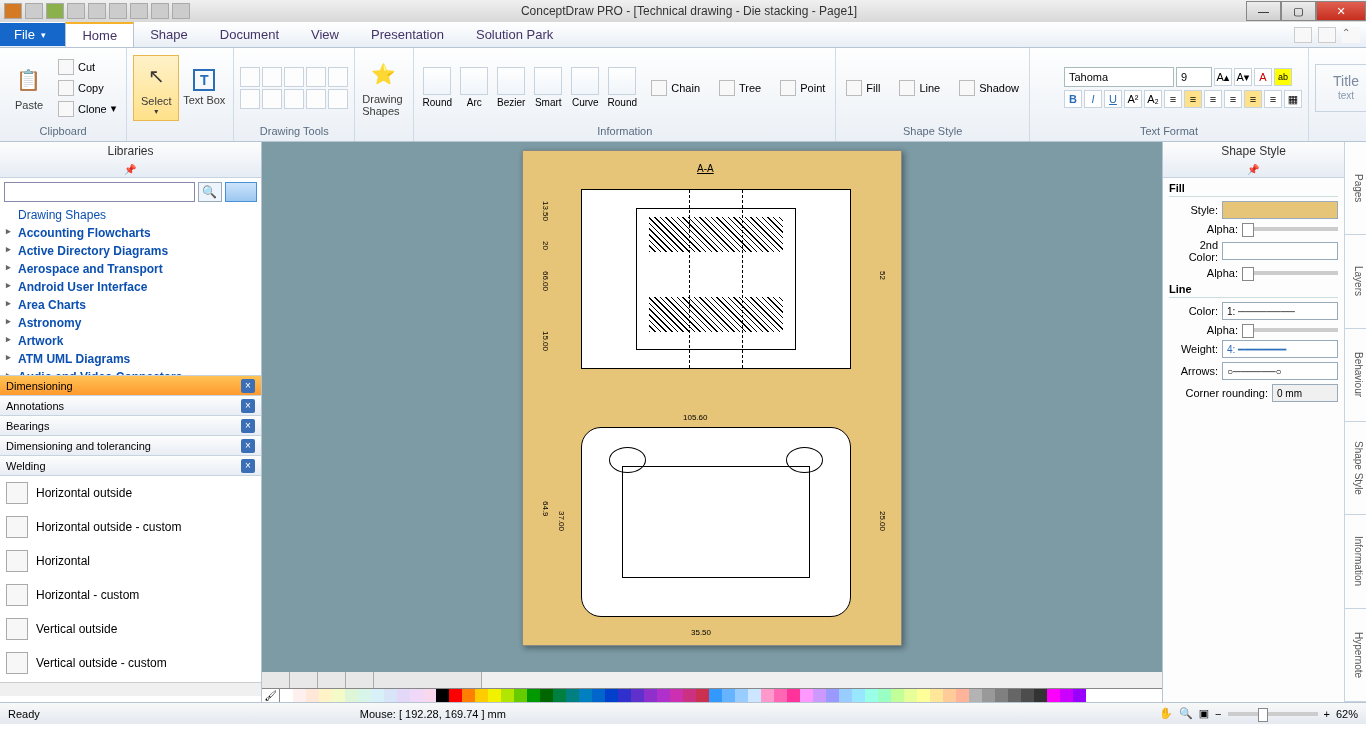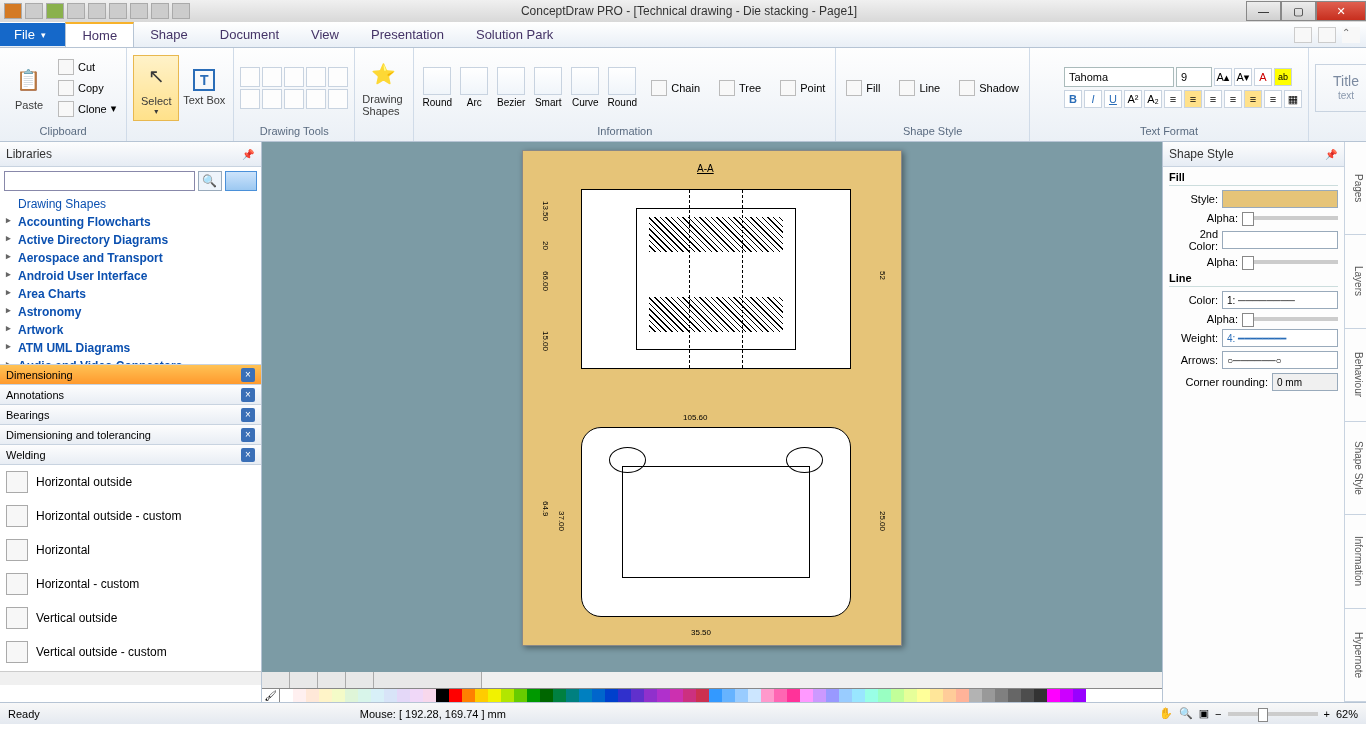--- a/index.html
+++ b/index.html
@@ -47,21 +47,21 @@
 .textfmt .row .fi { width: 18px; height: 18px; border: 1px solid #c8d3e0; display: flex; align-items: center; justify-content: center; font-size: 11px; background: #fff; }
 .fontbox { width: 110px; height: 20px; border: 1px solid #abb; background: #fff; padding: 0 4px; font-size: 11px; }
 .sizebox { width: 36px; height: 20px; border: 1px solid #abb; background: #fff; padding: 0 4px; font-size: 11px; }
 .presets { display: flex; gap: 4px; }
 .presets .pb { width: 62px; height: 48px; border: 1px solid #c8d3e0; display: flex; flex-direction: column; align-items: center; justify-content: center; font-size: 10px; color: #8998ad; line-height: 1.2; }
 .presets .pb .t { font-size: 14px; color: #7b8aa0; }
 
 
 .main { display: flex; height: 560px; }
 .leftpanel { width: 262px; border-right: 1px solid #b6c4d4; display: flex; flex-direction: column; background: #fff; }
-.panelhdr { height: 25px; background: linear-gradient(#fdfdfd,#e6ecf4); border-bottom: 1px solid #c8d3e0; padding: 2px 6px; font-size: 12px; color: #333; display: flex; align-items: center; justify-content: space-between; }
+.panelhdr { height: 36px; background: linear-gradient(#fdfdfd,#e6ecf4); border-bottom: 1px solid #c8d3e0; padding: 2px 6px; font-size: 12px; color: #333; display: flex; align-items: center; justify-content: space-between; flex-direction: column; }
 .panelhdr .pin { font-size: 10px; color: #666; }
 .searchrow { display: flex; padding: 4px; gap: 3px; }
 .searchrow input { flex: 1; border: 1px solid #88a; height: 20px; padding: 0 4px; }
 .searchrow .sbtn { width: 24px; height: 20px; border: 1px solid #9ab; display: flex; align-items: center; justify-content: center; background: #eef4fb; }
 .searchrow .vbtn { width: 32px; height: 20px; border: 1px solid #4a90d9; background: linear-gradient(#cce3fb,#9cc8f1); }
 .liblist { flex: 0 0 170px; overflow-y: scroll; border-bottom: 1px solid #c8d3e0; }
 .liblist .item { padding: 2px 6px 2px 18px; font-size: 12px; color: #0b50b0; cursor: pointer; position: relative; }
 .liblist .item::before { content: "▸"; position: absolute; left: 6px; font-size: 9px; color: #666; }
 .liblist .item.plain::before { content: ""; }
 .liblist .item.bold { font-weight: bold; }

